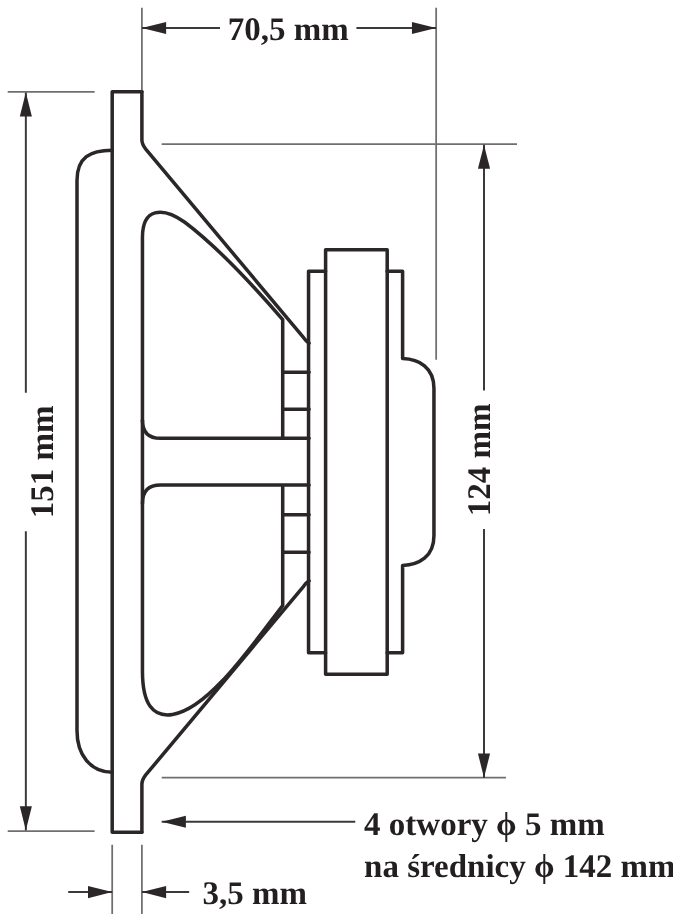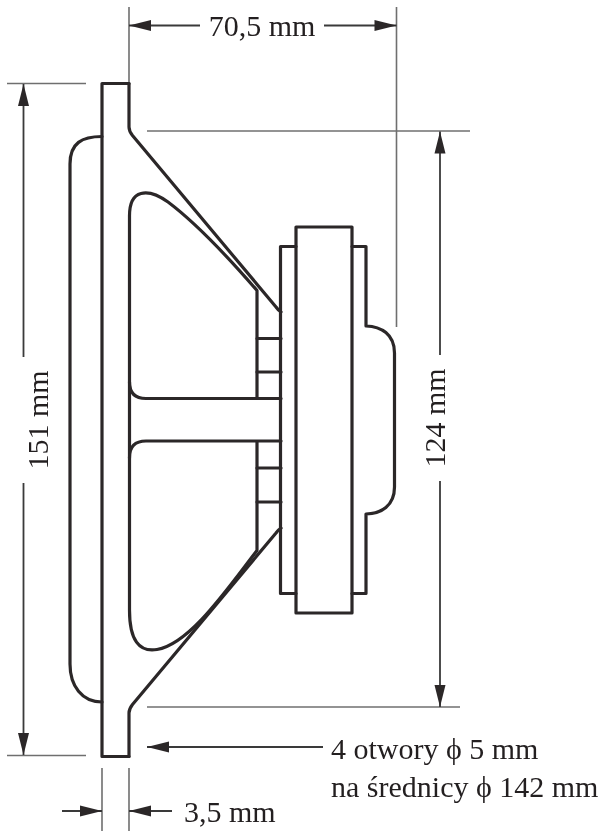--- a/index.html
+++ b/index.html
@@ -6,20 +6,21 @@
     margin: 0;
     padding: 0;
     background: #ffffff;
   }
   .canvas {
     position: relative;
     width: 612px;
     height: 838px;
     background: #ffffff;
     overflow: hidden;
+    font-weight: bold;
   }
   svg { display: block; }
   .outline {
     fill: none;
     stroke: #2b2728;
     stroke-width: 3.2;
     stroke-linecap: round;
     stroke-linejoin: round;
   }
   .ext-line {

